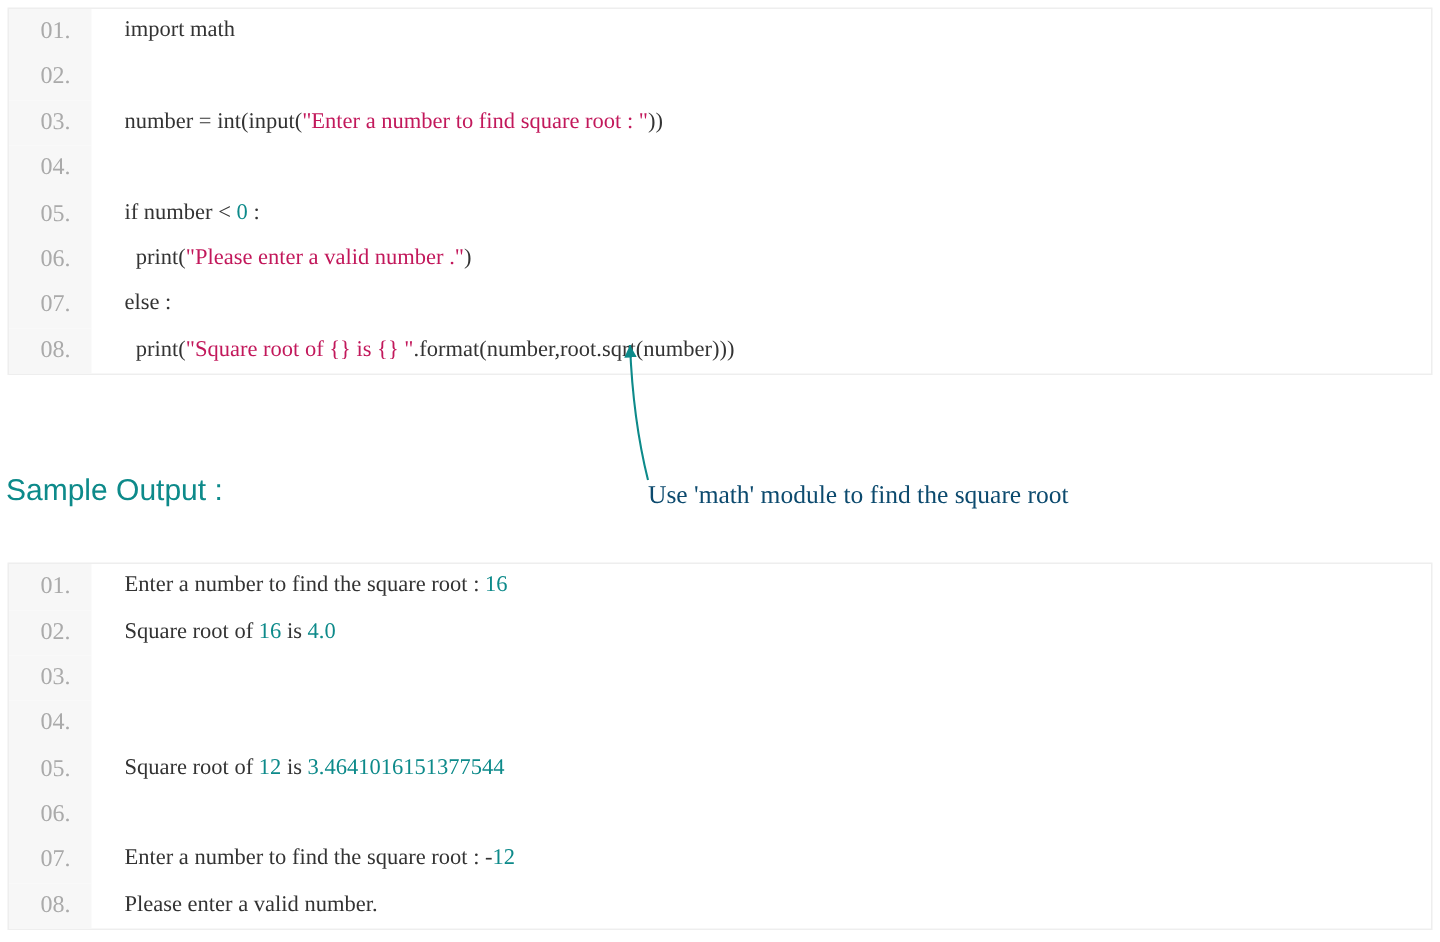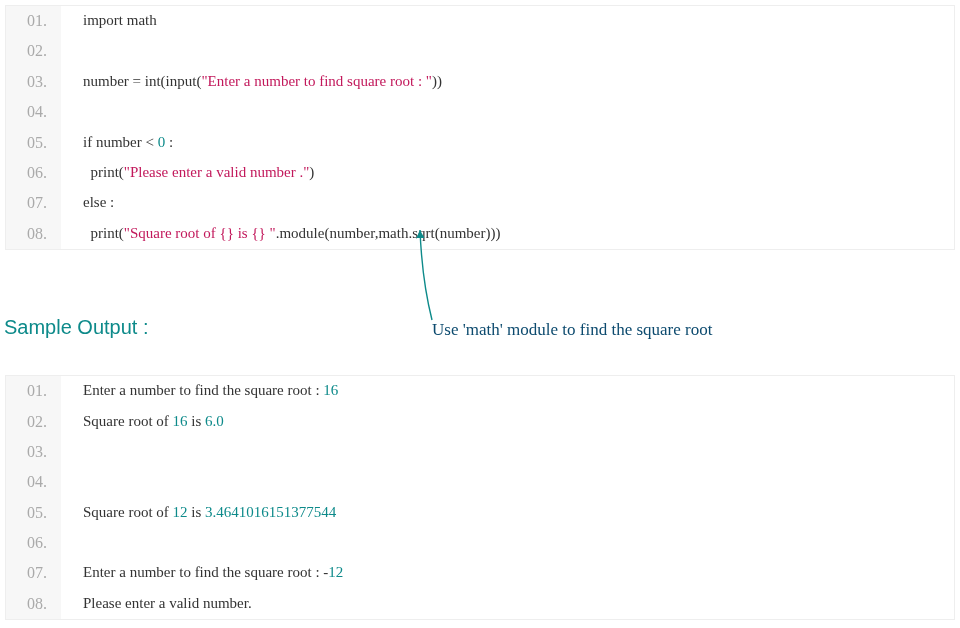--- a/index.html
+++ b/index.html
@@ -101,21 +101,21 @@
     <div class="code-line">
       <div class="line-no">06.</div>
       <div class="line-content"><span class="tok-plain">  print(</span><span class="tok-str">"Please enter a valid number ."</span><span class="tok-plain">)</span></div>
     </div>
     <div class="code-line">
       <div class="line-no">07.</div>
       <div class="line-content"><span class="tok-plain">else :</span></div>
     </div>
     <div class="code-line">
       <div class="line-no">08.</div>
-      <div class="line-content"><span class="tok-plain">  print(</span><span class="tok-str">"Square root of {} is {} "</span><span class="tok-plain">.module(number,math.sqrt(number)))</span></div>
+      <div class="line-content"><span class="tok-plain">  print(</span><span class="tok-str">"Square root of {} is {} "</span><span class="tok-plain">.format(number,root.sqrt(number)))</span></div>
     </div>
   </div>
 
 <h2 class="section-heading">Sample Output :</h2>
 
 <div class="annotation">Use 'math' module to find the square root</div>
 
 <svg class="arrow" viewBox="0 0 40 100">
   <defs>
     <marker id="ah" markerWidth="8" markerHeight="8" refX="6" refY="3" orient="auto">
@@ -125,21 +125,21 @@
   <path d="M20,95 Q10,55 8,5" stroke="#0d8a8a" stroke-width="1.4" fill="none" marker-end="url(#ah)"></path>
 </svg>
 
 <div class="output-block" id="output-block">
     <div class="code-line">
       <div class="line-no">01.</div>
       <div class="line-content"><span class="tok-plain">Enter a number to find the square root : </span><span class="tok-num">16</span></div>
     </div>
     <div class="code-line">
       <div class="line-no">02.</div>
-      <div class="line-content"><span class="tok-plain">Square root of </span><span class="tok-num">16</span><span class="tok-plain"> is </span><span class="tok-num">6.0</span></div>
+      <div class="line-content"><span class="tok-plain">Square root of </span><span class="tok-num">16</span><span class="tok-plain"> is </span><span class="tok-num">4.0</span></div>
     </div>
     <div class="code-line">
       <div class="line-no">03.</div>
       <div class="line-content">&nbsp;</div>
     </div>
     <div class="code-line">
       <div class="line-no">04.</div>
     </div>
     <div class="code-line">
       <div class="line-no">05.</div>

